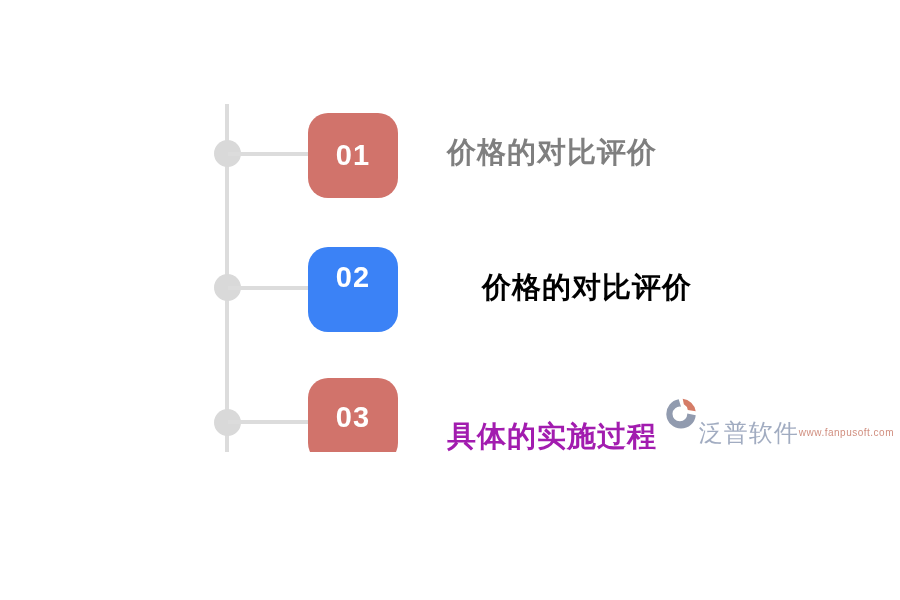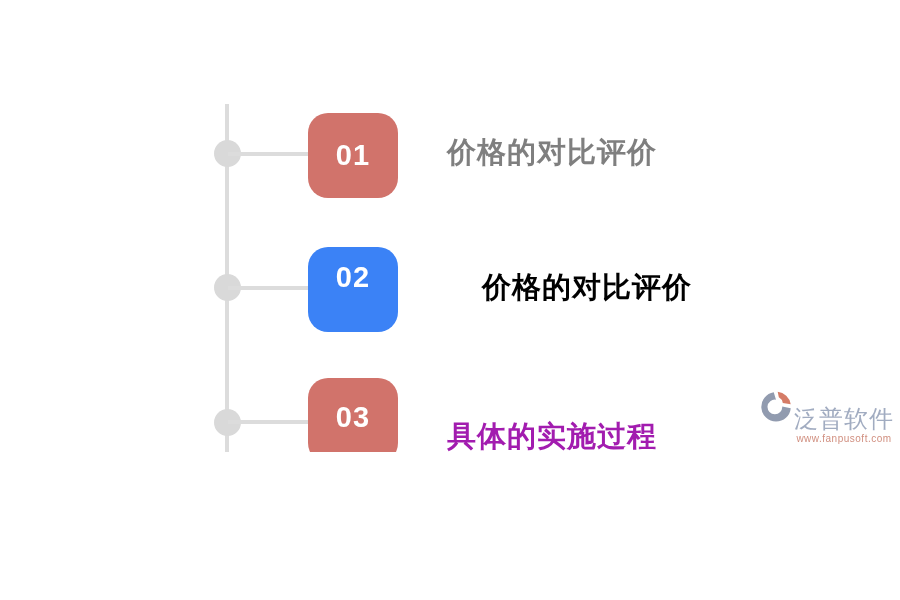--- a/index.html
+++ b/index.html
@@ -78,21 +78,21 @@
 
   
   .logo {
     position: absolute;
     right: 6px; bottom: 6px;
     display: flex;
     align-items: center;
     opacity: 0.95;
   }
   .logo-icon { width: 34px; height: 34px; margin-right: 1px; flex: 0 0 auto; }
-  .logo-text { display: flex; flex-direction: column; align-items: center; margin-top: 38px; }
+  .logo-text { display: flex; flex-direction: row; align-items: center; margin-top: 38px; }
   .logo-brand {
     font-size: 24px;
     line-height: 26px;
     letter-spacing: 1px;
     white-space: nowrap;
   }
   .logo-site {
     font-size: 10px;
     line-height: 14px;
     letter-spacing: 0.5px;

